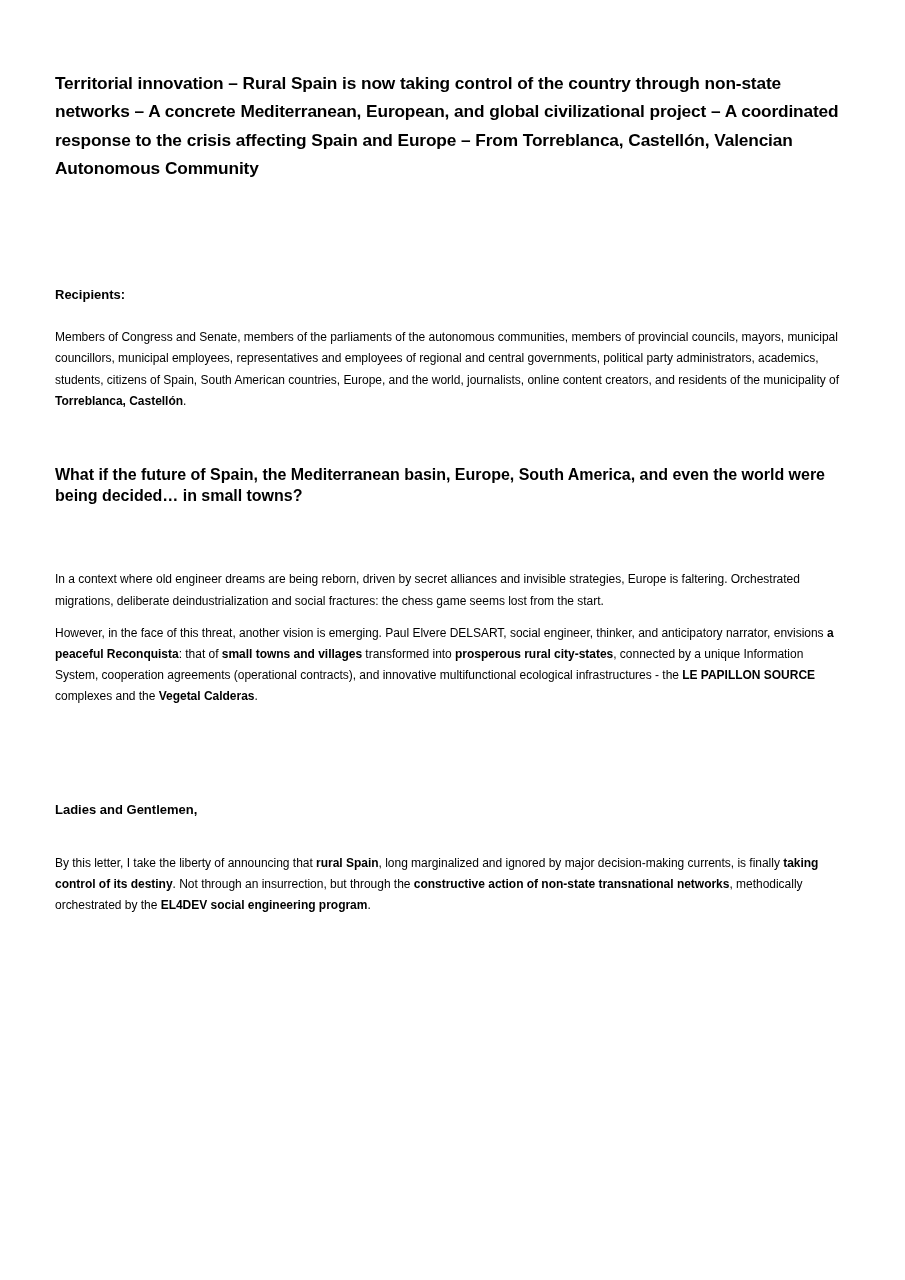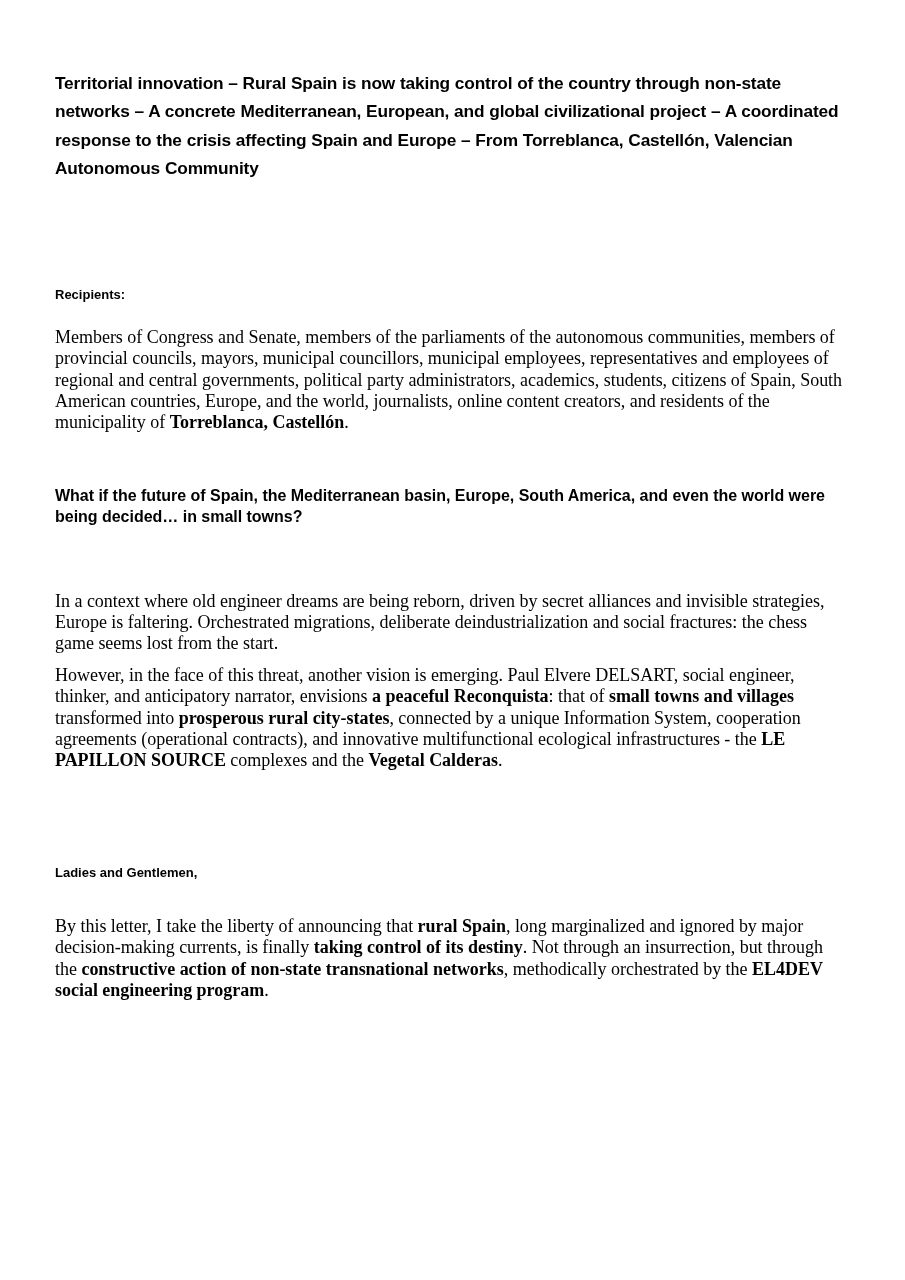--- a/index.html
+++ b/index.html
@@ -53,26 +53,25 @@
   
   .section-heading {
     font-size: 13px;
     font-weight: bold;
     line-height: 19px;
     margin: 0;
   }
 
   
   .body-par {
-    font-size: 18px;
+    font-size: 12px;
     font-weight: normal;
     line-height: 21.2px;
     letter-spacing: -0.02px;
     margin: 0;
-    font-family: Liberation Serif, serif;
   }
 
   
   .bold-par {
     font-size: 16px;
     font-weight: bold;
     line-height: 21.2px;
     letter-spacing: -0.02px;
     margin: 0;
   }

